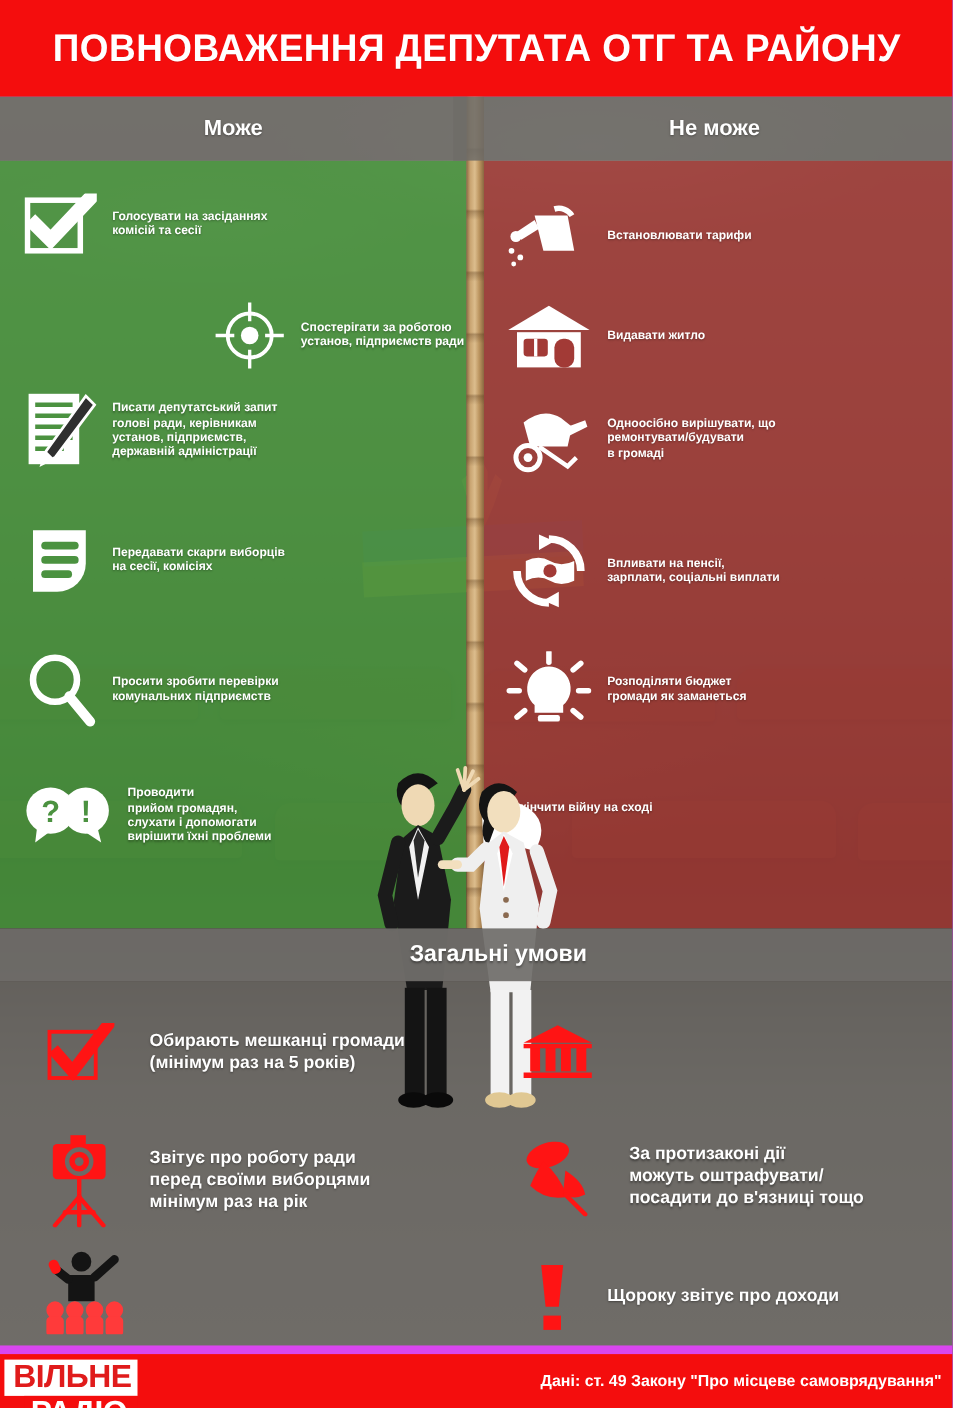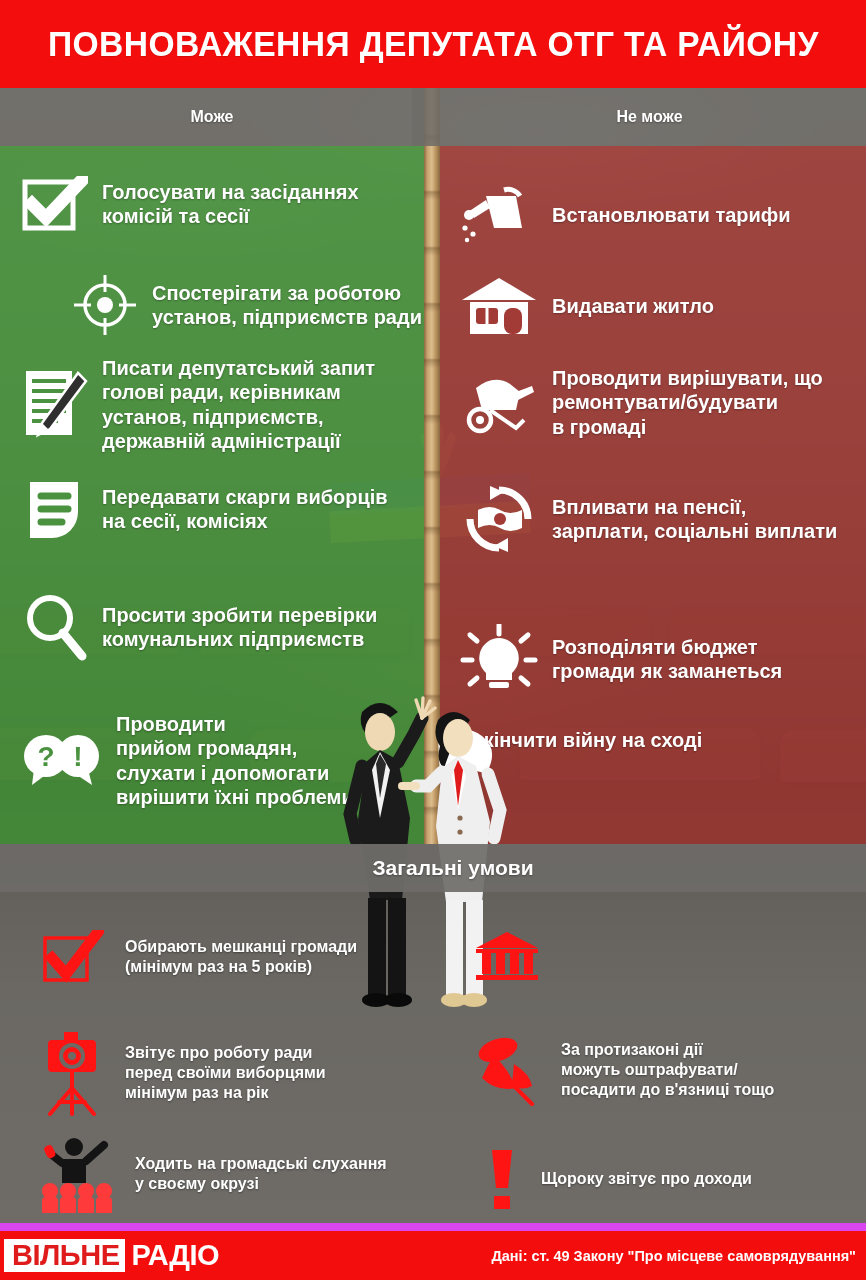--- a/index.html
+++ b/index.html
@@ -119,21 +119,21 @@
     background: rgba(110,108,104,0.88);
     display: flex;
     align-items: center;
     justify-content: center;
     z-index: 4;
   }
   .col-head.left  { left: 0;     width: 424px; }
   .col-head.right { left: 412px; width: 475px; }
   .col-head span {
     color: #ffffff;
-    font-size: 16px;
+    font-size: 20px;
     font-weight: 700;
     text-shadow: 0 1px 2px rgba(0,0,0,0.35);
   }
 
   
   .col-body {
     position: absolute;
     top: 146px;
     height: 698px;
     z-index: 2;
@@ -151,41 +151,41 @@
     z-index: 5;
   }
   .item .icon {
     flex: 0 0 auto;
     display: flex;
     align-items: center;
     justify-content: center;
   }
   .item .label {
     color: #ffffff;
-    font-size: 20px;
+    font-size: 11px;
     font-weight: 700;
     line-height: 1.22;
     text-shadow: 0 1px 2px rgba(0,0,0,0.32);
     white-space: pre-line;
   }
 
   
   .L1 { left: 22px; top: 176px; width: 400px; }
   .L2 { left: 22px; top: 274px; width: 400px; justify-content: flex-end; }
   .L3 { left: 22px; top: 356px; width: 400px; }
   .L4 { left: 22px; top: 478px; width: 400px; }
   .L5 { left: 22px; top: 592px; width: 400px; }
   .L6 { left: 22px; top: 712px; width: 400px; }
 
   
   .R1 { left: 460px; top: 182px; width: 400px; }
   .R2 { left: 460px; top: 276px; width: 400px; }
   .R3 { left: 460px; top: 366px; width: 400px; }
   .R4 { left: 460px; top: 484px; width: 400px; }
-  .R5 { left: 460px; top: 624px; width: 400px; }
+  .R5 { left: 460px; top: 592px; width: 400px; }
   .R6 { left: 460px; top: 728px; width: 400px; }
 
   
   .people { position: absolute; left: 310px; top: 690px; width: 250px; height: 330px; z-index: 6; }
 
   
   .gc-head {
     position: absolute;
     left: 0; top: 844px;
     width: 866px; height: 48px;
@@ -208,21 +208,21 @@
     left: 0; top: 892px;
     width: 866px; height: 331px;
     background: rgba(108,105,101,0.80);
     z-index: 5;
   }
 
   .gc-item {
     position: absolute;
     display: flex;
     align-items: center;
-    gap: 21px;
+    gap: 32px;
     z-index: 8;
   }
   .gc-item .label {
     color: #ffffff;
     font-size: 16px;
     font-weight: 700;
     line-height: 1.24;
     text-shadow: 0 1px 2px rgba(0,0,0,0.40);
     white-space: pre-line;
   }
@@ -238,23 +238,24 @@
     position: absolute;
     left: 0; top: 1231px;
     width: 866px; height: 49px;
     background: #f40d0d;
     z-index: 10;
     display: flex;
     align-items: center;
   }
   .logo {
     display: flex;
-    align-items: center;
+    align-items: flex-end;
     height: 39px;
     margin-left: 4px;
+    flex-direction: column;
   }
   .logo-a {
     background: #ffffff;
     color: #e01b1b;
     font-size: 29px;
     font-weight: 700;
     letter-spacing: -0.5px;
     padding: 0 6px 0 8px;
     display: flex; align-items: center;
     font-family: "Liberation Sans", "DejaVu Sans", sans-serif;
@@ -435,21 +436,21 @@
   <div class="item R3">
     <div class="icon">
       <svg width="78" height="66" viewBox="0 0 78 66">
         <path d="M16 18 Q34 4 50 14 L60 22 L56 40 H22 Z" fill="#ffffff"></path>
         <path d="M56 22 L72 16 L74 22 L58 30 Z" fill="#ffffff"></path>
         <circle cx="20" cy="50" r="11" fill="none" stroke="#ffffff" stroke-width="4.5"></circle>
         <circle cx="20" cy="50" r="4" fill="#ffffff"></circle>
         <path d="M30 40 L56 58 L64 50" fill="none" stroke="#ffffff" stroke-width="4"></path>
       </svg>
     </div>
-    <div class="label">Проводити вирішувати, що
+    <div class="label">Одноосібно вирішувати, що
 ремонтувати/будувати
 в громаді</div>
   </div>
 
   <div class="item R4">
     <div class="icon">
       <svg width="78" height="70" viewBox="0 0 78 70">
         <path d="M39 6 A29 29 0 0 1 68 35" fill="none" stroke="#ffffff" stroke-width="7"></path>
         <path d="M30 2 L44 8 L30 16 Z" fill="#ffffff"></path>
         <path d="M39 64 A29 29 0 0 1 10 35" fill="none" stroke="#ffffff" stroke-width="7"></path>
@@ -580,22 +581,20 @@
             <rect x="0" y="62" width="16" height="18" rx="4"></rect>
           <circle cx="26" cy="56" r="8"></circle>
             <rect x="18" y="62" width="16" height="18" rx="4"></rect>
           <circle cx="44" cy="56" r="8"></circle>
             <rect x="36" y="62" width="16" height="18" rx="4"></rect>
           <circle cx="62" cy="56" r="8"></circle>
             <rect x="54" y="62" width="16" height="18" rx="4"></rect>
         </g>
       </svg>
     </div>
-    <div class="label">Ходить на громадські слухання
-у своєму окрузі</div>
   </div>
 
   <div class="gc-item H1">
     <div class="icon">
       <svg width="66" height="54" viewBox="0 0 66 54">
         <path d="M33 2 L64 18 H2 Z" fill="#ff1414"></path>
         <g fill="#ff1414">
           <rect x="8" y="22" width="9" height="22"></rect>
           <rect x="22" y="22" width="9" height="22"></rect>
           <rect x="36" y="22" width="9" height="22"></rect>

